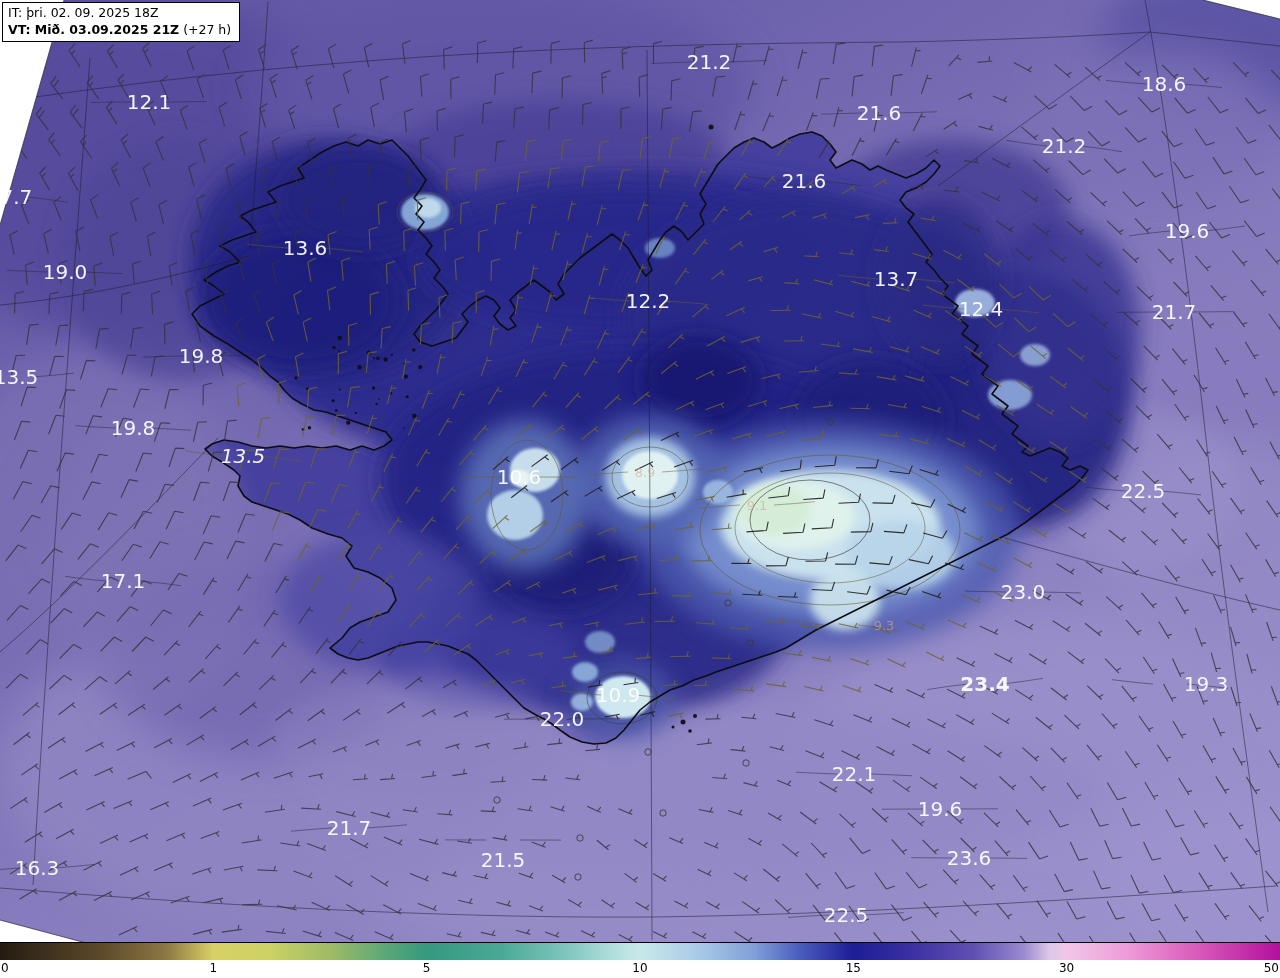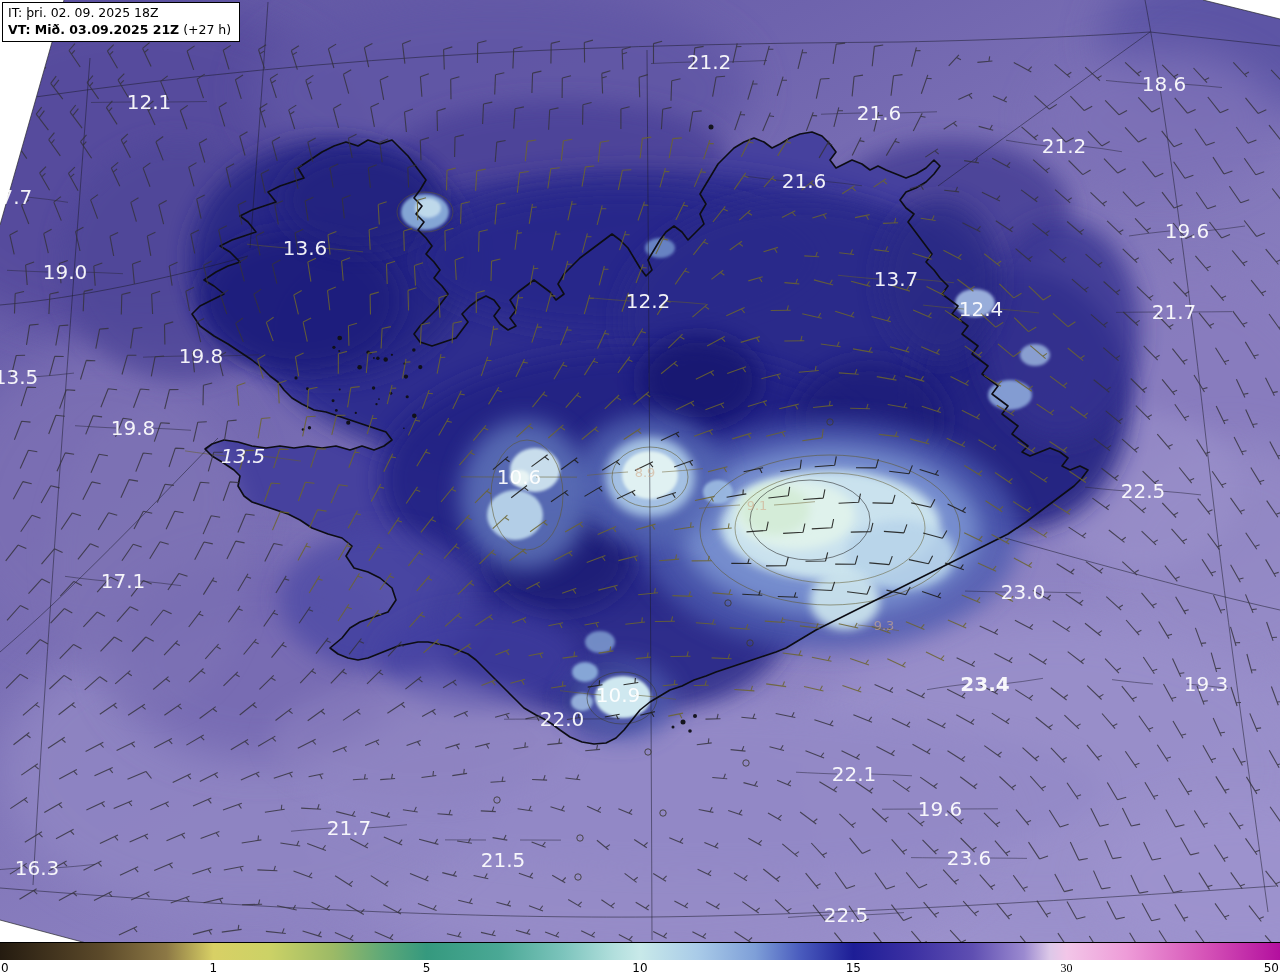--- a/index.html
+++ b/index.html
@@ -1310,18 +1310,18 @@
   </div>
 
   <div class="colorbar">
     <div class="bar" id="cbar" style="background: linear-gradient(to right, rgb(36, 27, 16) 0%, rgb(58, 45, 26) 3%, rgb(92, 74, 42) 8%, rgb(140, 120, 69) 13%, rgb(216, 208, 101) 16.67%, rgb(204, 210, 102) 21%, rgb(156, 186, 102) 26%, rgb(93, 168, 120) 30%, rgb(53, 153, 126) 33.33%, rgb(74, 168, 149) 39%, rgb(124, 196, 188) 44%, rgb(178, 223, 221) 48%, rgb(200, 233, 233) 50%, rgb(169, 203, 232) 54.5%, rgb(126, 159, 216) 59%, rgb(74, 92, 190) 62.5%, rgb(29, 29, 150) 66.67%, rgb(58, 47, 162) 71%, rgb(95, 79, 178) 76%, rgb(155, 138, 208) 80%, rgb(220, 200, 232) 82%, rgb(242, 198, 232) 83.33%, rgb(238, 156, 216) 88%, rgb(214, 85, 184) 94%, rgb(179, 15, 158) 100%);"></div>
     <div class="ticks" id="cbticks">
         <span class="cbtick first" style="left: 1px;">0</span>
         <span class="cbtick" style="left: 213.376px;">1</span>
         <span class="cbtick" style="left: 426.624px;">5</span>
         <span class="cbtick" style="left: 640px;">10</span>
         <span class="cbtick" style="left: 853.376px;">15</span>
-        <span class="cbtick" style="left: 1066.62px; font-family: Liberation Serif, serif;">30</span>
+        <span class="cbtick" style="left: 1066.62px;">30</span>
         <span class="cbtick last" style="left: 1279px;">50</span>
       </div>
   </div>
 
 </div>
 
 </body></html>

